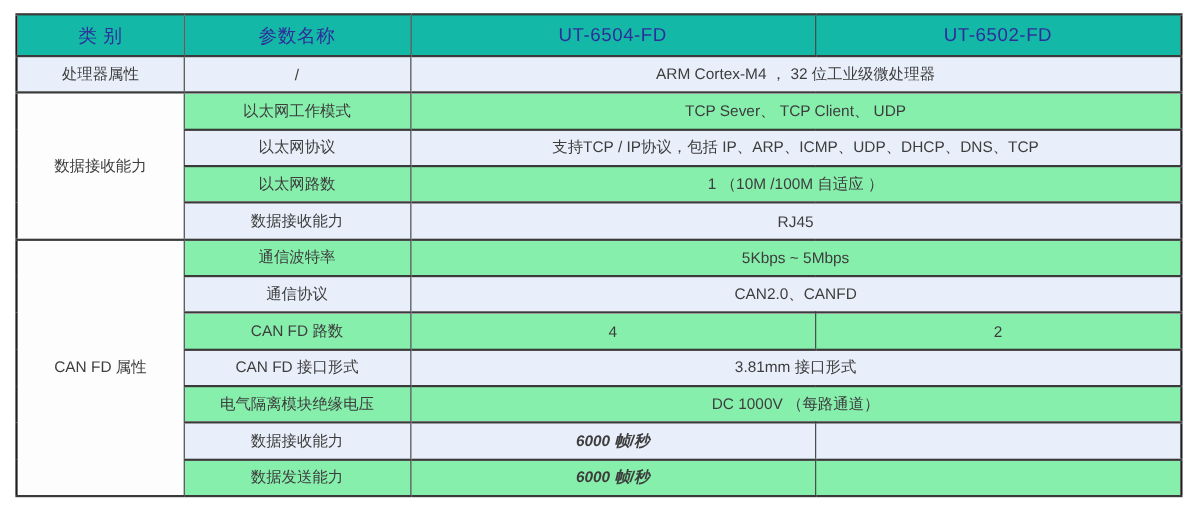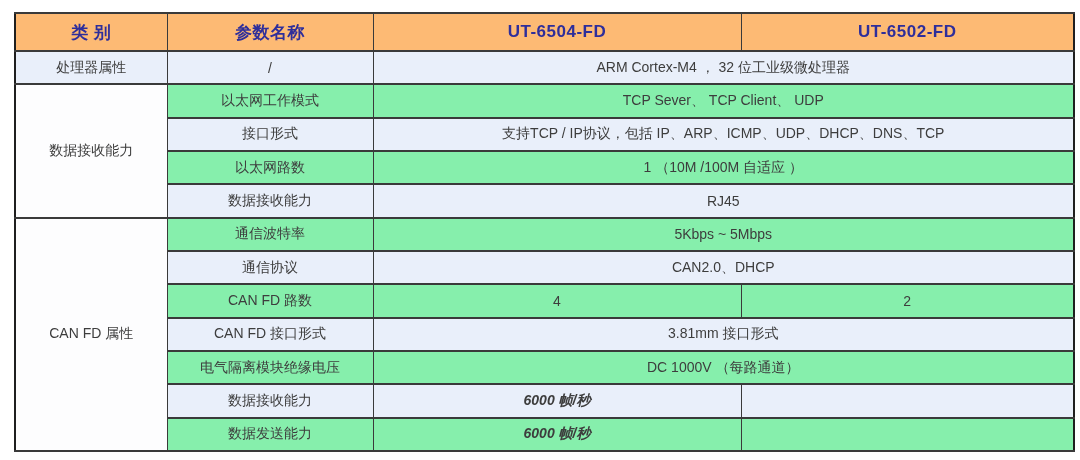--- a/index.html
+++ b/index.html
@@ -27,24 +27,24 @@
     border: 1px solid #3a3a3a;
     border-top: 2px solid #3a3a3a;
     border-bottom: 2px solid #3a3a3a;
     text-align: center;
     vertical-align: middle;
     padding: 0 6px;
     overflow: hidden;
     white-space: nowrap;
   }
   table.spec th {
-    background: #fdba74;
+    background: #14b8a6;
     color: #2e2e9b;
     font-size: 17px;
-    font-weight: bold;
+    font-weight: normal;
     height: 36px;
     letter-spacing: 0.5px;
   }
   table.spec td {
     color: #3d3d3d;
     font-size: 14px;
     background: #86efac;
   }
   tr.tint td { background: #e9effa; }
   td.cat {
@@ -82,40 +82,40 @@
       <td>/</td>
       <td colspan="2">ARM Cortex-M4 ， 32 位工业级微处理器</td>
     </tr>
 
     <tr>
       <td class="cat" rowspan="4">数据接收能力</td>
       <td>以太网工作模式</td>
       <td colspan="2">TCP Sever、 TCP Client、 UDP</td>
     </tr>
     <tr class="tint">
-      <td>接口形式</td>
+      <td>以太网协议</td>
       <td colspan="2">支持TCP / IP协议，包括 IP、ARP、ICMP、UDP、DHCP、DNS、TCP</td>
     </tr>
     <tr>
       <td>以太网路数</td>
       <td colspan="2">1 （10M /100M 自适应 ）</td>
     </tr>
     <tr class="tint">
       <td>数据接收能力</td>
       <td colspan="2">RJ45</td>
     </tr>
 
     <tr>
       <td class="cat" rowspan="7">CAN FD 属性</td>
       <td>通信波特率</td>
       <td colspan="2">5Kbps ~ 5Mbps</td>
     </tr>
     <tr class="tint">
       <td>通信协议</td>
-      <td colspan="2">CAN2.0、DHCP</td>
+      <td colspan="2">CAN2.0、CANFD</td>
     </tr>
     <tr>
       <td>CAN FD 路数</td>
       <td>4</td>
       <td>2</td>
     </tr>
     <tr class="tint">
       <td>CAN FD 接口形式</td>
       <td colspan="2">3.81mm 接口形式</td>
     </tr>

